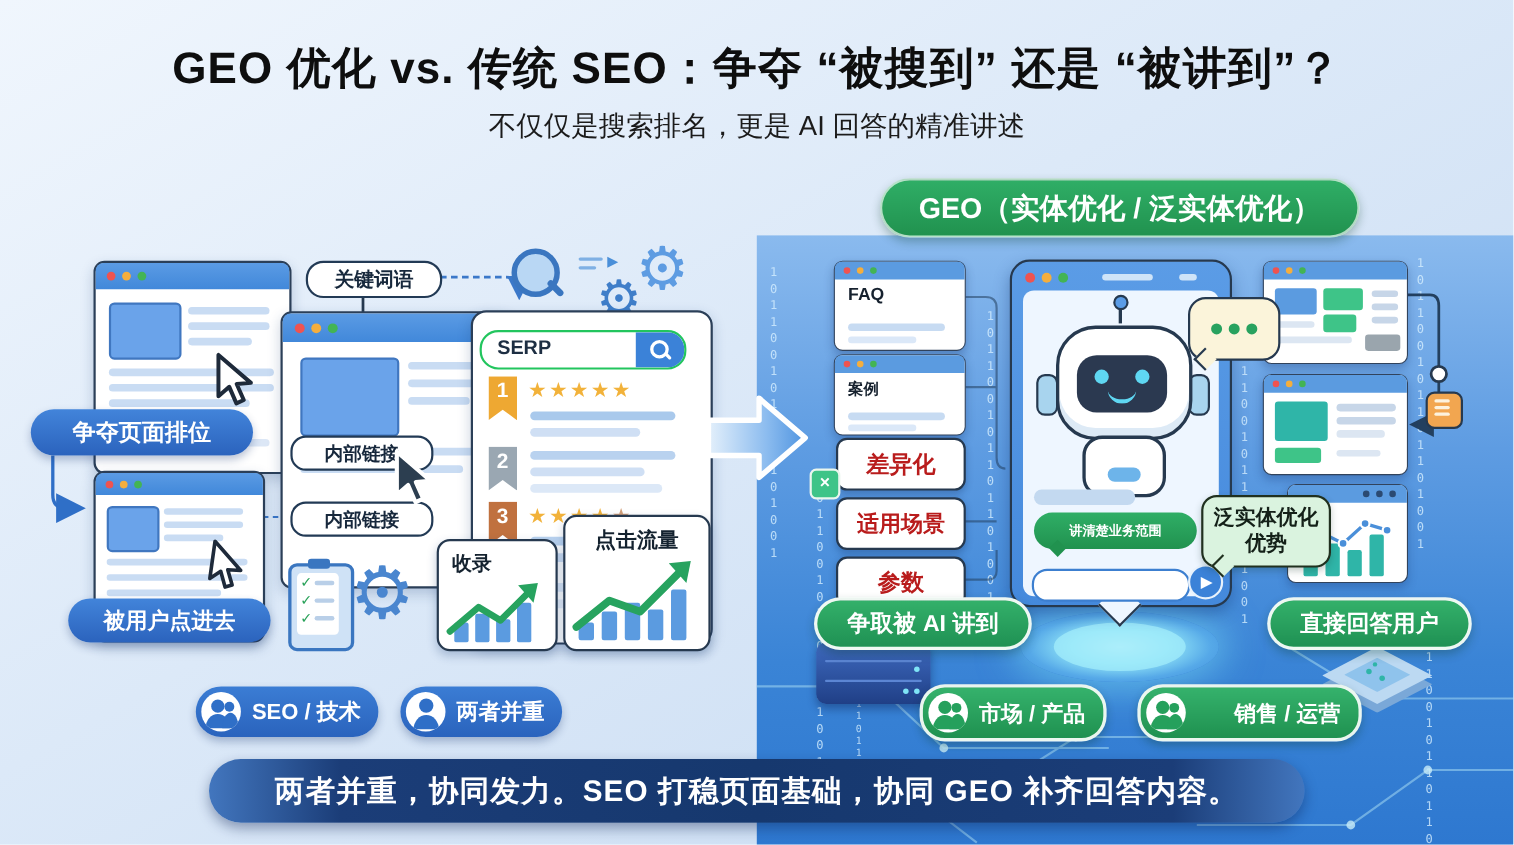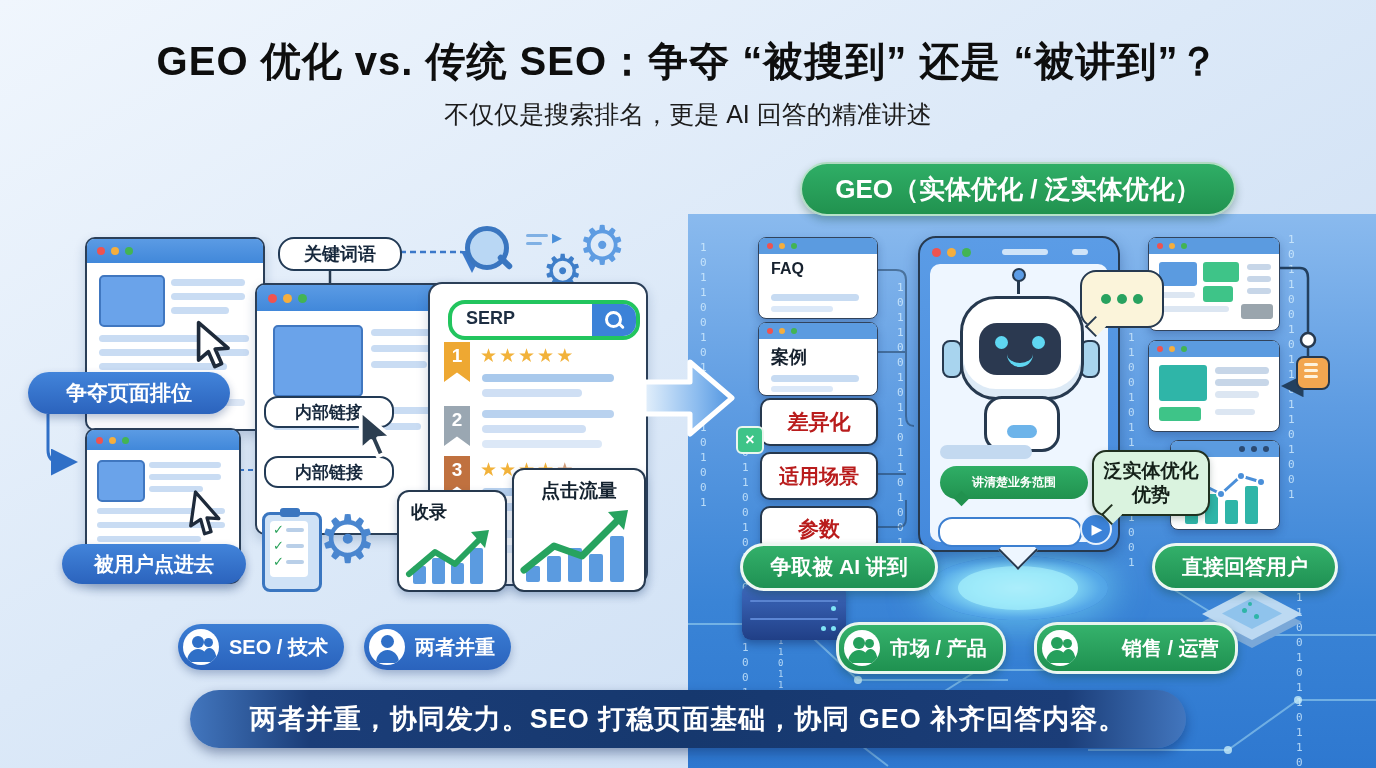--- a/index.html
+++ b/index.html
@@ -182,21 +182,21 @@
 
   <div class="abs" style="left:465px;top:226px;width:34px;height:34px;border:5px solid #3a76c0;border-radius:50%;background:#b9d7f4;z-index:3;"></div>
   <div class="abs" style="left:496px;top:259px;width:18px;height:6px;background:#3a76c0;border-radius:3px;transform:rotate(45deg);z-index:3;"></div>
   <div class="abs" style="left:526px;top:234px;width:22px;height:3px;background:#7fb0e4;border-radius:2px;z-index:3;"></div>
   <div class="abs" style="left:526px;top:242px;width:16px;height:3px;background:#7fb0e4;border-radius:2px;z-index:3;"></div>
   <div class="abs" style="left:552px;top:230px;font-size:13px;color:#4a8fd9;z-index:3;">▶</div>
   <div class="gear" style="left:578px;top:218px;font-size:54px;color:#5e9ce2;">⚙</div>
   <div class="gear" style="left:542px;top:248px;font-size:46px;color:#3f7ec9;">⚙</div>
 
   <div class="win" style="left:428px;top:282px;width:216px;height:300px;border-radius:14px;border-width:2.5px;">
-    <div class="abs" style="left:18px;top:16px;width:184px;height:32px;border:4px solid #22c55e;border-radius:17px;background:#fff;overflow:hidden;">
+    <div class="abs" style="left:6px;top:16px;width:184px;height:32px;border:2px solid #22c55e;border-radius:17px;background:#fff;overflow:hidden;">
       <span class="abs" style="left:14px;top:4px;font-size:18px;font-weight:600;color:#1d2e42;">SERP</span>
       <span class="abs" style="right:0;top:0;width:44px;height:32px;background:#3b82d8;">
         <span class="abs" style="left:13px;top:7px;width:11px;height:11px;border:3px solid #fff;border-radius:50%;"></span>
         <span class="abs" style="left:25px;top:20px;width:8px;height:3px;background:#fff;border-radius:2px;transform:rotate(45deg);"></span>
       </span>
     </div>
     <div class="ribbon" style="left:14px;top:58px;background:#eea832;">1</div>
     <span class="stars" style="left:50px;top:60px;">★★★★★</span>
     <div>
         <div class="ln" style="left: 52px; top: 90px; width: 132px; height: 8px; background: rgb(169, 201, 236);"></div>
@@ -310,21 +310,21 @@
         <div class="ln" style="left: 12px; top: 68px; width: 62px; height: 6px; background: rgb(219, 232, 248);"></div>
       </div>
   </div>
 
   <div class="minwin" style="left:758px;top:322px;width:118px;height:72px;">
     <div class="minbar">
         <span class="dot" style="left: 8px; top: 5px; width: 6px; height: 6px; background: rgb(239, 83, 80);"></span>
         <span class="dot" style="left: 20px; top: 5px; width: 6px; height: 6px; background: rgb(245, 174, 61);"></span>
         <span class="dot" style="left: 32px; top: 5px; width: 6px; height: 6px; background: rgb(67, 180, 84);"></span>
       </div>
-    <div class="abs" style="left:12px;top:22px;font-size:18px;font-weight:bold;color:#16212e;">案例</div>
+    <div class="abs" style="left:12px;top:22px;font-size:14px;font-weight:bold;color:#16212e;">案例</div>
     <div>
         <div class="ln" style="left: 12px; top: 52px; width: 88px; height: 7px; background: rgb(199, 219, 242);"></div>
         <div class="ln" style="left: 12px; top: 63px; width: 62px; height: 6px; background: rgb(219, 232, 248);"></div>
       </div>
   </div>
 
   <div class="rcard" style="left:760px;top:398px;width:114px;height:44px;font-size:21px;">差异化</div>
   <div class="rcard" style="left:760px;top:452px;width:114px;height:44px;font-size:20px;">适用场景</div>
   <div class="rcard" style="left:760px;top:506px;width:114px;height:42px;font-size:21px;">参数</div>
 

